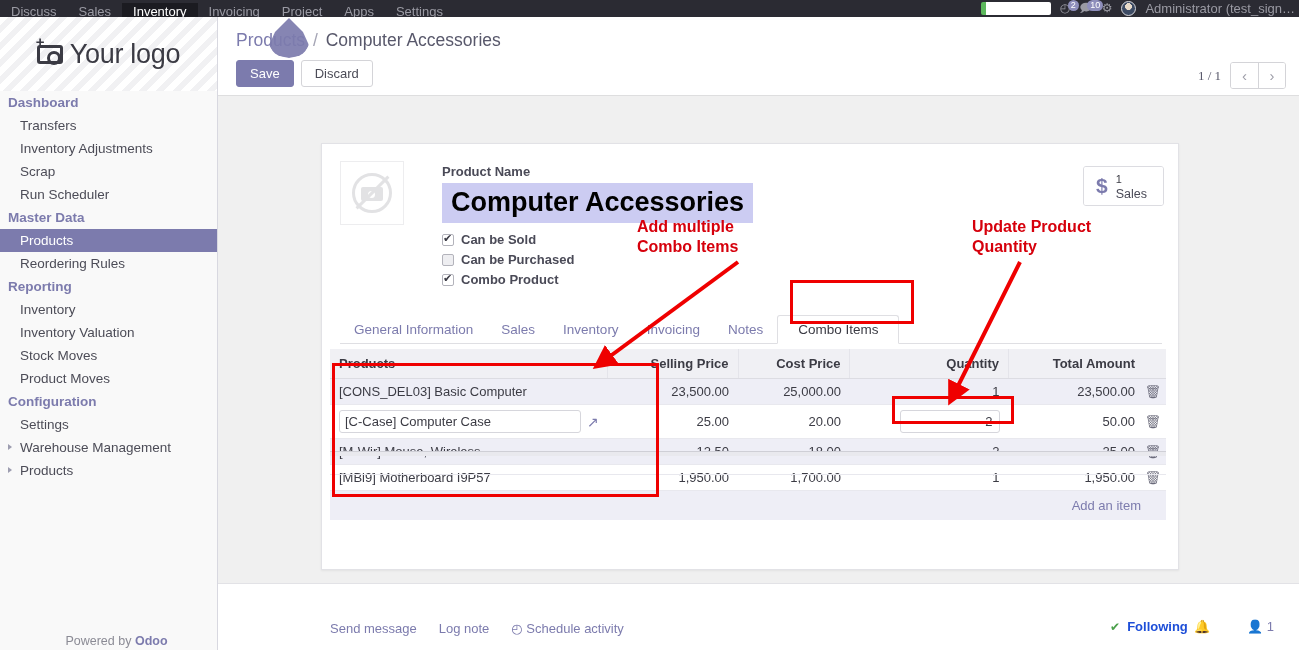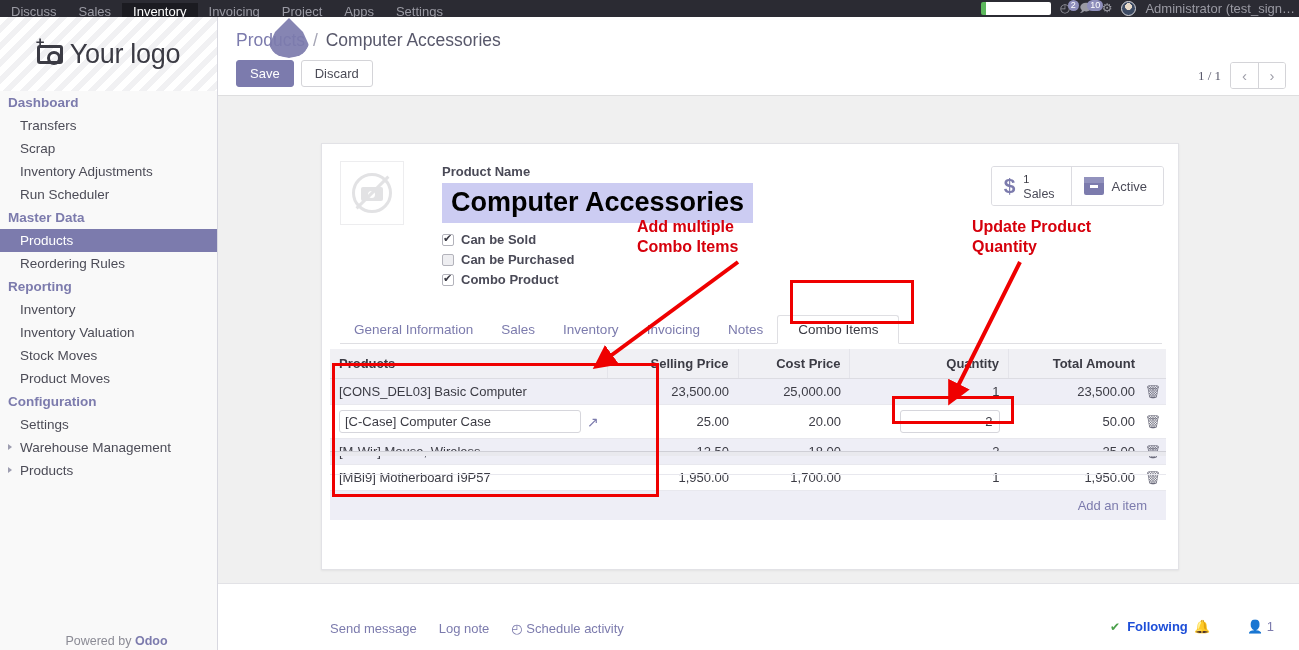--- a/index.html
+++ b/index.html
@@ -241,21 +241,21 @@
     font-size: 13px; color: #3b3b44; padding: 3px 18px 3px 5px;
     position: relative; max-width: 246px;
   }
   .ext-ico { color: #7c7bad; font-size: 14px; cursor: pointer; }
   .qty-input {
     background: #fff; border: 1px solid #d6d6dc; border-radius: 3px;
     font-size: 13px; color: #3b3b44; padding: 3px 6px; text-align: right;
     width: 100px; display: inline-block;
   }
   #add-item td {
-    background: #eeeef6; color: #7c7bad; font-size: 13px; padding: 7px 19px;
+    background: #eeeef6; color: #7c7bad; font-size: 13px; padding: 7px 25px;
     border-bottom: none;
   }
   #add-item span { cursor: pointer; }
   #scroll-strip {
     position: absolute; left: 8px; top: 307px; width: 836px; height: 5px;
     background: #e9e9ee; border-top: 1px solid #cfcfd6;
   }
   #sheet-rule {
     position: absolute; left: 8px; top: 330px; width: 836px; height: 1px;
     background: #e8e8ee;
@@ -329,22 +329,22 @@
 <div id="sidebar">
   <div id="logo-box">
     <div id="logo-inner">
       <span class="cam"></span>
       <span id="logo-text">Your logo</span>
     </div>
   </div>
 
   <div class="side-group">Dashboard</div>
   <div class="side-link">Transfers</div>
+  <div class="side-link">Inventory Adjustments</div>
   <div class="side-link">Scrap</div>
-  <div class="side-link">Inventory Adjustments</div>
   <div class="side-link">Run Scheduler</div>
 
   <div class="side-group">Master Data</div>
   <div class="side-link sel">Products</div>
   <div class="side-link">Reordering Rules</div>
 
   <div class="side-group">Reporting</div>
   <div class="side-link">Inventory</div>
   <div class="side-link">Inventory Valuation</div>
   <div class="side-link">Stock Moves</div>
@@ -419,24 +419,20 @@
         </div>
       </div>
 
       <div id="stats">
         <div class="stat">
           <span class="stat-ico">$</span>
           <span class="stat-txt">
             <span class="stat-v">1</span>
             <span class="stat-l">Sales</span>
           </span>
-        </div>
-        <div class="stat">
-          <span class="box-ico"></span>
-          <span class="stat-active-lbl">Active</span>
         </div>
       </div>
 
       <div id="tabs">
         <div class="tab">General Information</div>
         <div class="tab">Sales</div>
         <div class="tab">Inventory</div>
         <div class="tab">Invoicing</div>
         <div class="tab">Notes</div>
         <div class="tab active">Combo Items</div>

